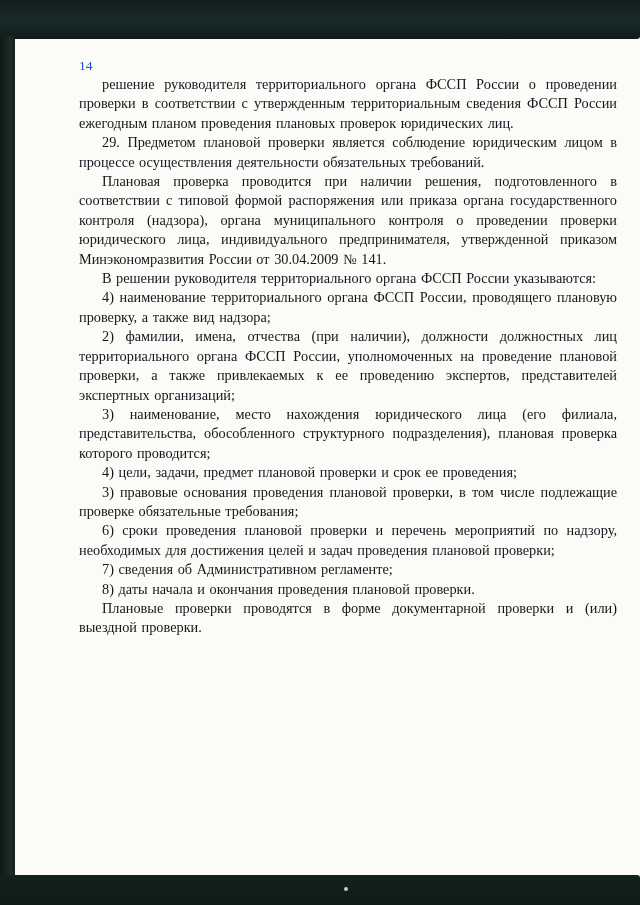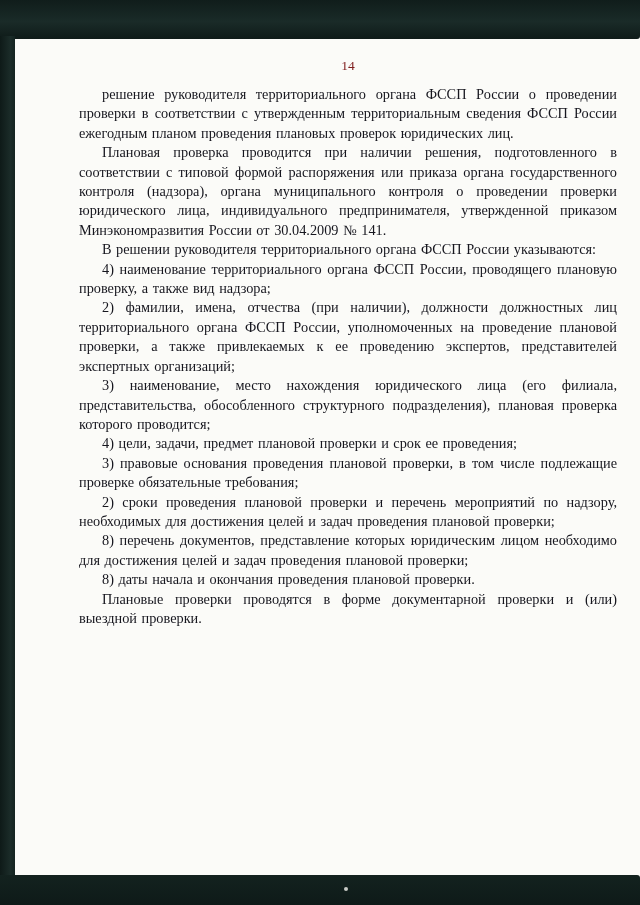--- a/index.html
+++ b/index.html
@@ -51,25 +51,23 @@
   }
 
   .content {
     position: absolute;
     left: 79px;
     top: 57px;
     width: 538px;
   }
 
   .page-num {
-    text-align: center;
     font-size: 13.5px;
     line-height: 18px;
-    margin-bottom: 10px;
-    color: #7f1d1d;
+    color: #1d4ed8;
   }
 
   .para {
     text-align: justify;
     text-indent: 23px;
     font-size: 14.3px;
     line-height: 19.4px;
     word-spacing: 1px;
   }
 </style>
@@ -81,26 +79,27 @@
   <div class="band band-top"></div>
   <div class="band band-left"></div>
   <div class="band band-bottom">
     <div class="speck"></div>
   </div>
 
   <div class="content">
     <div class="page-num">14</div>
 
     <p class="para">решение руководителя территориального органа ФССП России о проведении проверки в соответствии с утвержденным территориальным сведения ФССП России ежегодным планом проведения плановых проверок юридических лиц.</p>
+    <p class="para">29. Предметом плановой проверки является соблюдение юридическим лицом в процессе осуществления деятельности обязательных требований.</p>
     <p class="para">Плановая проверка проводится при наличии решения, подготовленного в соответствии с типовой формой распоряжения или приказа органа государственного контроля (надзора), органа муниципального контроля о проведении проверки юридического лица, индивидуального предпринимателя, утвержденной приказом Минэкономразвития России от 30.04.2009 № 141.</p>
     <p class="para">В решении руководителя территориального органа ФССП России указываются:</p>
     <p class="para">4) наименование территориального органа ФССП России, проводящего плановую проверку, а также вид надзора;</p>
     <p class="para">2) фамилии, имена, отчества (при наличии), должности должностных лиц территориального органа ФССП России, уполномоченных на проведение плановой проверки, а также привлекаемых к ее проведению экспертов, представителей экспертных организаций;</p>
     <p class="para">3) наименование, место нахождения юридического лица (его филиала, представительства, обособленного структурного подразделения), плановая проверка которого проводится;</p>
     <p class="para">4) цели, задачи, предмет плановой проверки и срок ее проведения;</p>
     <p class="para">3) правовые основания проведения плановой проверки, в том числе подлежащие проверке обязательные требования;</p>
-    <p class="para">2) сроки проведения плановой проверки и перечень мероприятий по надзору, необходимых для достижения целей и задач проведения плановой проверки;</p>
-    <p class="para">8) перечень документов, представление которых юридическим лицом необходимо для достижения целей и задач проведения плановой проверки;</p>
+    <p class="para">6) сроки проведения плановой проверки и перечень мероприятий по надзору, необходимых для достижения целей и задач проведения плановой проверки;</p>
+    <p class="para">7) сведения об Административном регламенте;</p>
     <p class="para">8) даты начала и окончания проведения плановой проверки.</p>
     <p class="para">Плановые проверки проводятся в форме документарной проверки и (или) выездной проверки.</p>
   </div>
 
 </div>
 
 </body></html>

